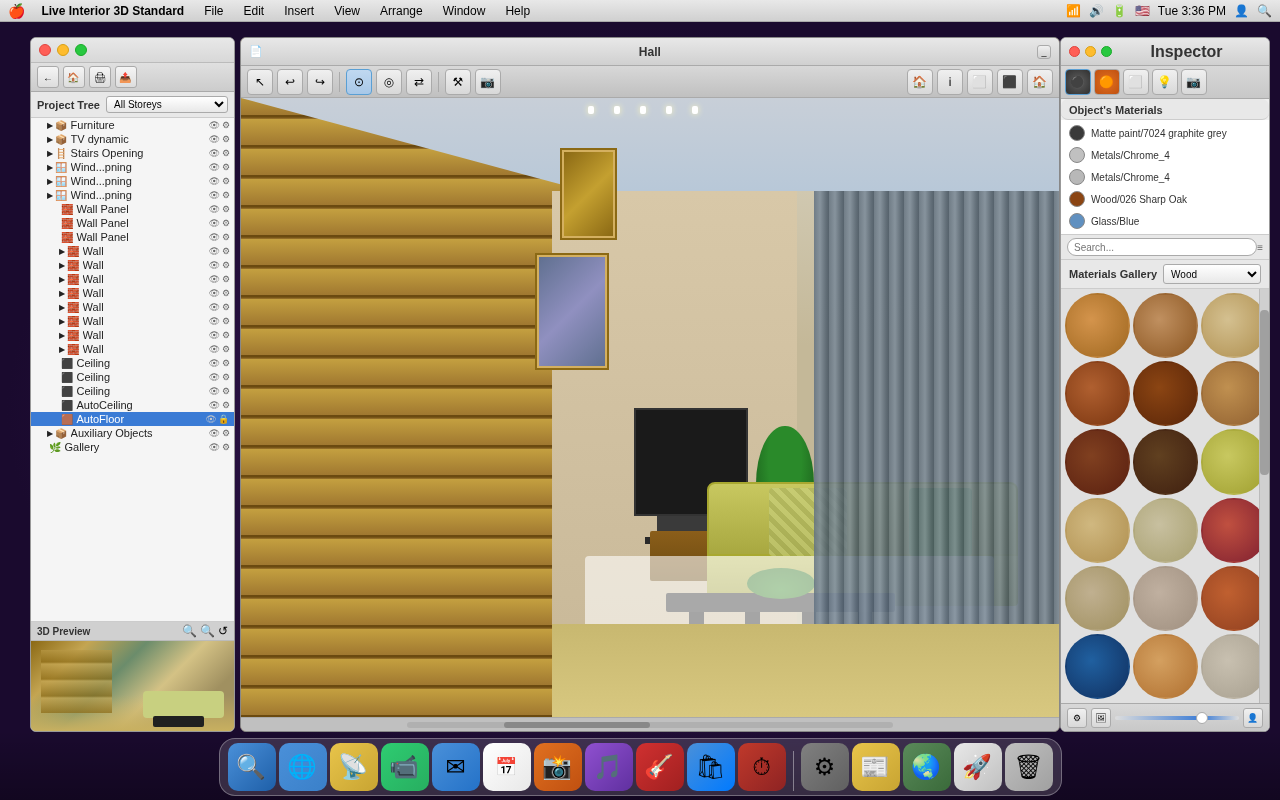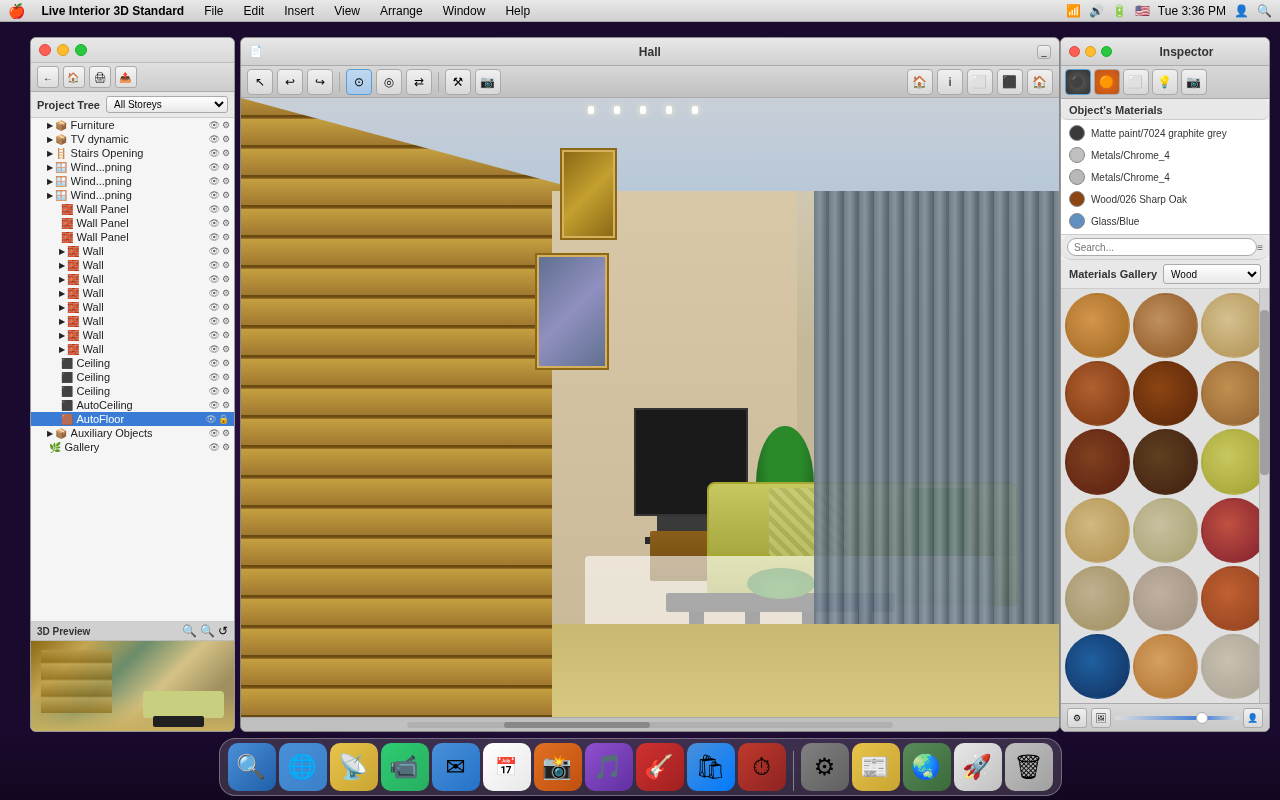--- a/index.html
+++ b/index.html
@@ -264,21 +264,21 @@
       border-bottom: 1px solid #aaa;
       display: flex;
       align-items: center;
       padding: 0 8px;
     }
     .inspector-tl { display: flex; gap: 5px; }
     .inspector-tl-r { width: 11px; height: 11px; border-radius: 50%; background: #ff5f57; border: 1px solid #e0443e; }
     .inspector-tl-y { width: 11px; height: 11px; border-radius: 50%; background: #febc2e; border: 1px solid #d9a015; }
     .inspector-tl-g { width: 11px; height: 11px; border-radius: 50%; background: #28c840; border: 1px solid #1aab29; }
     .inspector-title {
-      font-size: 12px;
+      font-size: 16px;
       font-weight: 600;
       color: #333;
       flex: 1;
       text-align: center;
     }
 
     .inspector-tabs {
       display: flex;
       background: linear-gradient(to bottom, #d8d8d8, #c8c8c8);
       border-bottom: 1px solid #aaa;
@@ -333,21 +333,20 @@
       color: #333;
       flex: 1;
     }
 
     .search-bar {
       display: flex;
       align-items: center;
       padding: 3px 6px;
       background: #e8e8e8;
       border-bottom: 1px solid #ccc;
-      border-radius: 10px;
     }
     .search-input {
       flex: 1;
       height: 18px;
       border: 1px solid #aaa;
       border-radius: 9px;
       padding: 0 6px;
       font-size: 10px;
       background: #fff;
     }

